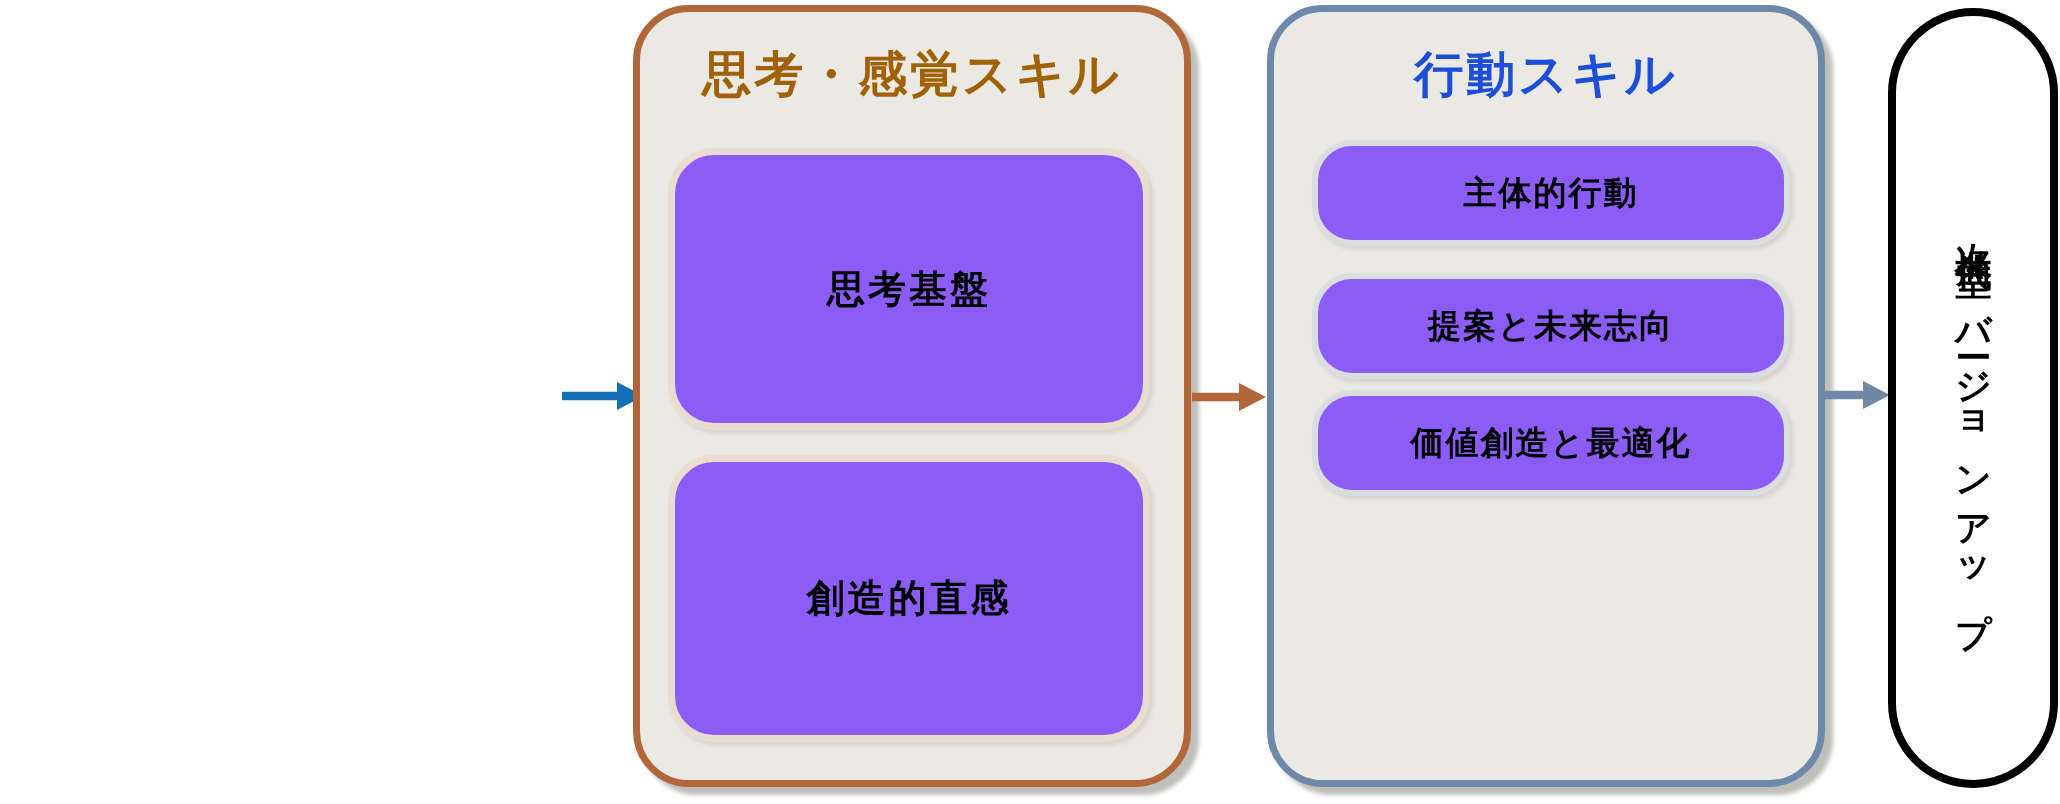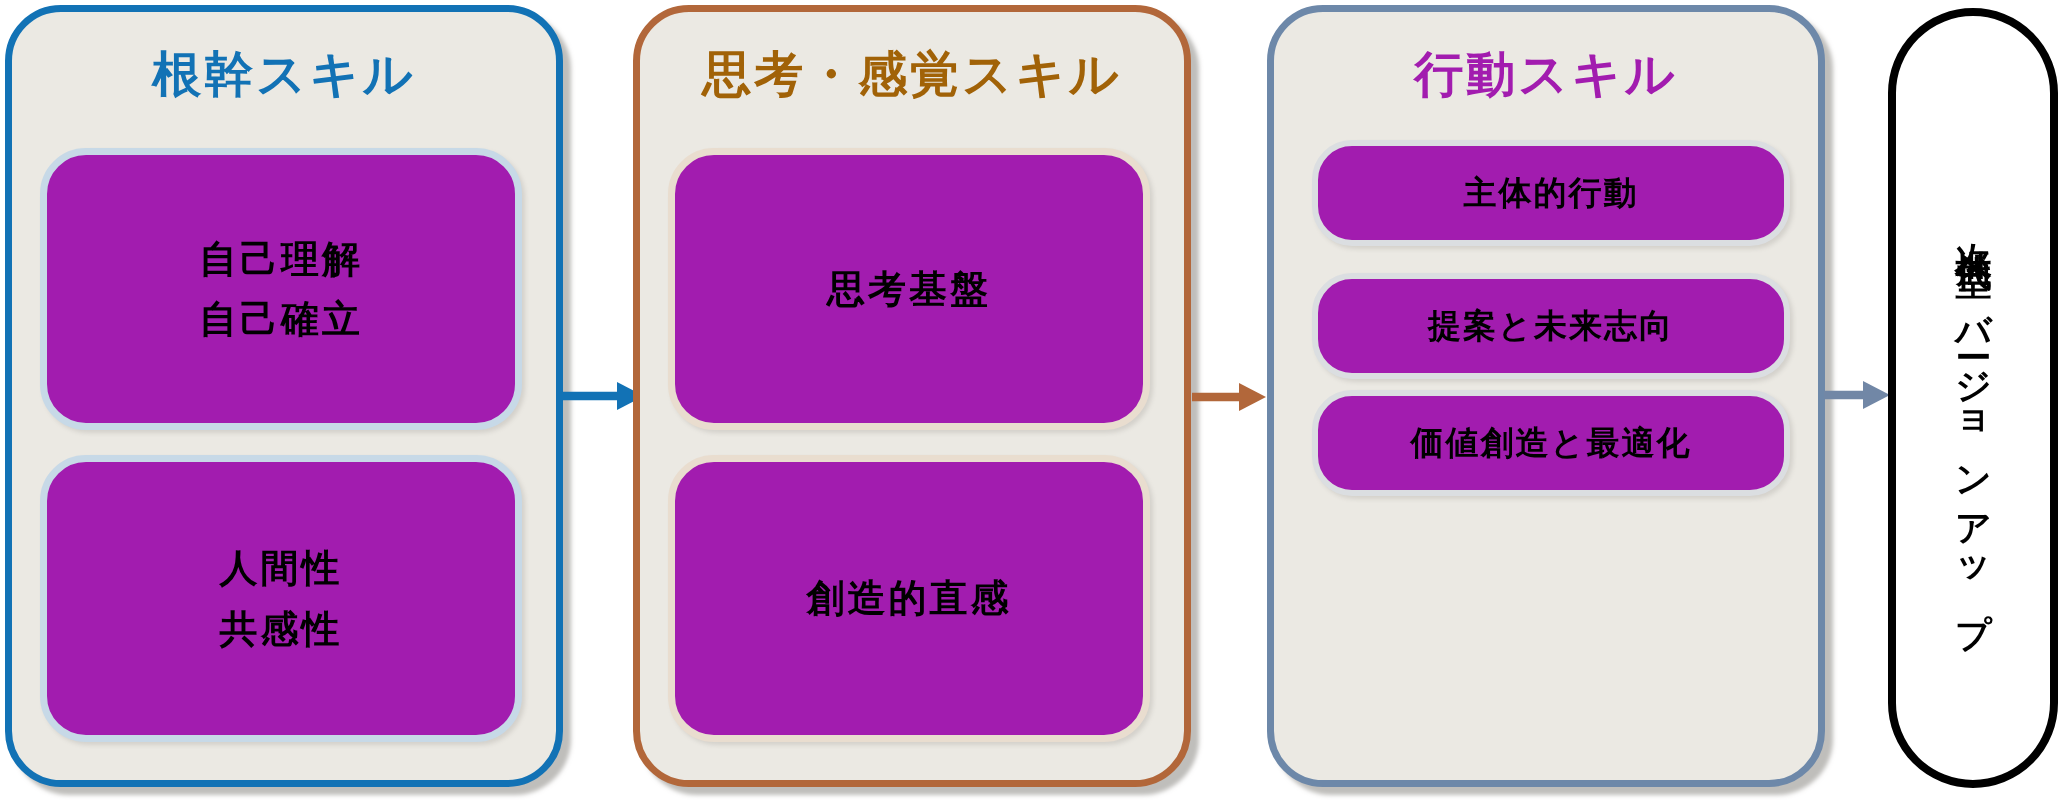--- a/index.html
+++ b/index.html
@@ -35,26 +35,26 @@
     position: absolute;
     top: 36px; left: 0; right: 0;
     text-align: center;
     font-size: 49px;
     font-weight: 700;
     letter-spacing: 3px;
     line-height: 1.1;
   }
   .p0 .panel-title { color: #1272b5; }
   .p1 .panel-title { color: #a16207; }
-  .p2 .panel-title { color: #a21caf; }
+  .p2 .panel-title { color: #1d4ed8; }
 
   
   .skill-box {
     position: absolute;
-    background: #a21caf;
+    background: #8b5cf6;
     display: flex;
     flex-direction: column;
     align-items: center;
     justify-content: center;
     color: #000000;
     text-align: center;
     box-shadow: 3px 3px 4px rgba(130, 128, 122, 0.22);
   }
   
   .big {
@@ -116,31 +116,20 @@
     color: #000000;
     transform: translateY(26px);
     white-space: nowrap;
   }
 </style>
 </head>
 <body>
 
 <div class="canvas">
 
-  <section class="panel p0">
-    <h2 class="panel-title">根幹スキル</h2>
-    <div class="skill-box big b1">
-      <div>自己理解</div>
-      <div>自己確立</div>
-    </div>
-    <div class="skill-box big b2">
-      <div>人間性</div>
-      <div>共感性</div>
-    </div>
-  </section>
 
   <svg class="arrow a1" width="82" height="30" viewBox="0 0 82 30" aria-hidden="true">
     <rect x="0" y="10.75" width="58" height="8.5"></rect>
     <polygon points="55,1 82,15 55,29"></polygon>
   </svg>
 
   <section class="panel p1">
     <h2 class="panel-title">思考・感覚スキル</h2>
     <div class="skill-box big b1">
       <div>思考基盤</div>

